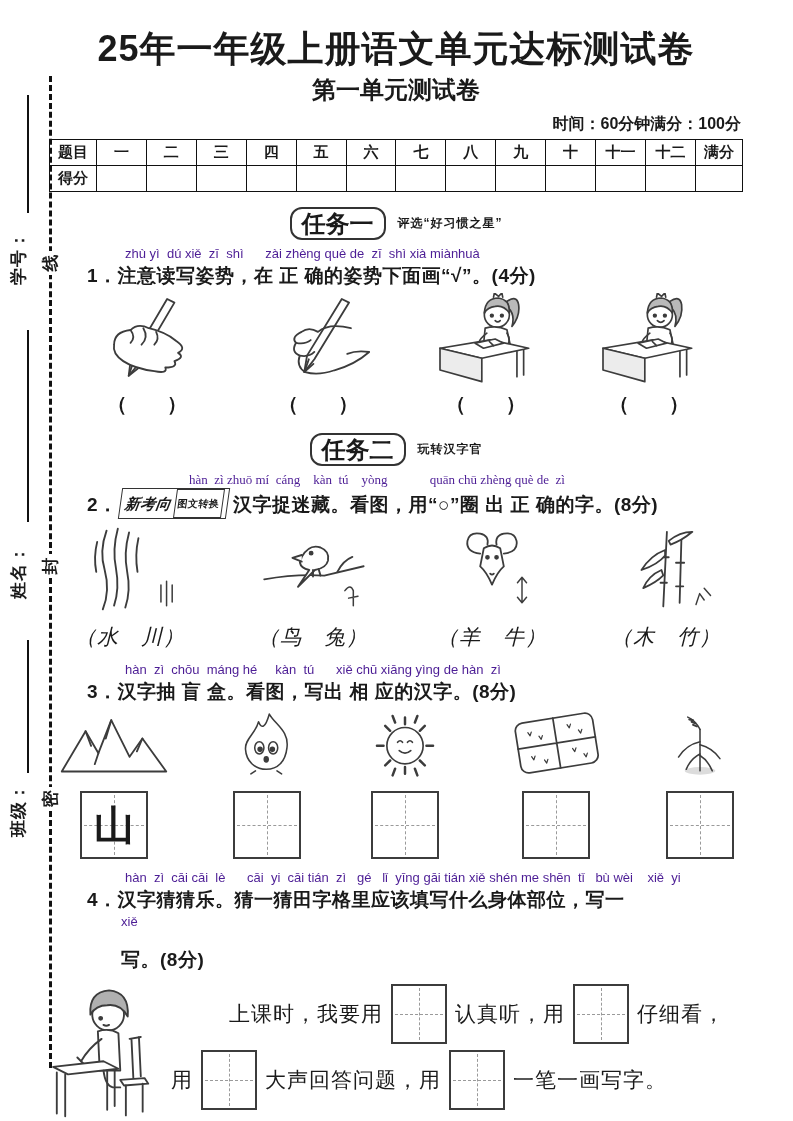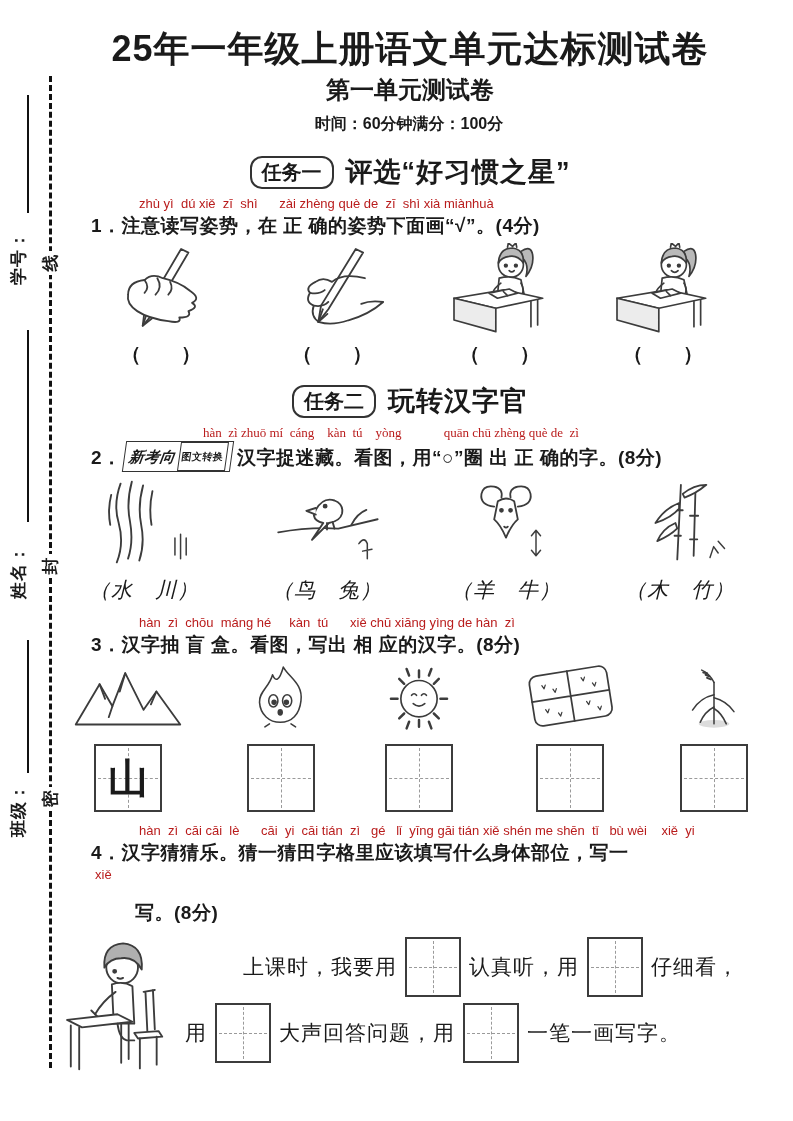--- a/index.html
+++ b/index.html
@@ -9,36 +9,36 @@
   .fold-line{position:absolute;left:49px;top:76px;height:992px;width:0;border-left:3px dashed #111;}
   .blank-line{position:absolute;left:27px;width:0;border-left:2px solid #111;}
   .bl1{top:95px;height:118px;} .bl2{top:330px;height:192px;} .bl3{top:640px;height:133px;}
   .mlabel{position:absolute;width:84px;height:22px;text-align:center;font-size:17px;font-weight:bold;
           transform:rotate(-90deg);letter-spacing:1px;}
   .ml1{left:-24px;top:247px;} .ml2{left:-24px;top:561px;} .ml3{left:-24px;top:799px;}
   .sealc{position:absolute;left:39px;width:24px;height:24px;background:#fff;text-align:center;
          line-height:24px;font-size:17px;font-weight:bold;transform:rotate(-90deg);}
   .sc1{top:251px;} .sc2{top:554px;} .sc3{top:787px;}
   
-  .main{position:absolute;left:63px;top:26px;width:694px;}
+  .main{position:absolute;left:49px;top:26px;width:694px;}
   .title{font-size:36px;font-weight:bold;text-align:center;line-height:46px;letter-spacing:1px;}
   .subtitle{font-size:24px;font-weight:bold;text-align:center;line-height:36px;}
-  .meta{display:flex;justify-content:center;font-size:16px;font-weight:bold;
+  .meta{display:flex;justify-content:flex-end;font-size:16px;font-weight:bold;
         margin:6px 2px 4px 0;}
   table.score{border-collapse:collapse;width:100%;table-layout:fixed;}
   table.score td{border:1.6px solid #111;height:25px;text-align:center;font-size:15px;
                  font-weight:bold;padding:0;}
   td.wcol{width:46px;}
   .task-header{display:flex;justify-content:center;align-items:center;gap:12px;margin:15px 0 5px;}
-  .task-badge{border:2px solid #333;border-radius:12px;padding:0 10px;font-size:20px;
+  .task-badge{border:2px solid #333;border-radius:12px;padding:0 10px;font-size:24px;
               font-weight:bold;line-height:29px;}
-  .task-title{font-size:27px;font-weight:bold;letter-spacing:1px;}
-  .pinyin{font-size:13px;line-height:17px;white-space:pre;color:#b91c1c;}
-  .p1{margin-left:76px;} .p2{margin-left:140px;font-family:Liberation Serif, serif;} .p4b{margin-left:32px;}
-  .qtext{font-size:19px;font-weight:bold;line-height:27px;margin-left:28px;letter-spacing:.5px;}
+  .task-title{font-size:12px;font-weight:bold;letter-spacing:1px;}
+  .pinyin{font-size:13px;line-height:17px;white-space:pre;color:#4c1d95;}
+  .p1{margin-left:76px;} .p2{margin-left:140px;font-family:Liberation Serif, serif;} .p4b{margin-left:72px;}
+  .qtext{font-size:19px;font-weight:bold;line-height:27px;margin-left:38px;letter-spacing:.5px;}
   .qcont{margin-left:72px;margin-top:16px;}
   .new-badge{display:inline-flex;align-items:center;border:1px solid #333;padding:0 4px;
              transform:skewX(-8deg);margin:0 6px 0 2px;vertical-align:2px;}
   .new-badge .b1{font-style:italic;font-weight:bold;font-size:15px;}
   .new-badge .b2{border:1px solid #333;font-size:10px;font-weight:bold;padding:0 2px;margin-left:3px;}
   .figrow{display:flex;justify-content:space-between;align-items:flex-end;}
   .r1{padding:4px 34px 0;} .r2{padding:6px 22px 0;font-style:italic;} .r3{padding:6px 4px 0;}
   .fig{text-align:center;}
   .bracket{font-family:"DejaVu Serif",serif;font-size:20px;font-weight:bold;margin-top:2px;}
   .option{font-family:"DejaVu Serif",serif;font-size:21px;margin-top:4px;letter-spacing:1px;}
@@ -73,20 +73,52 @@
   <div class="main">
     <div class="title">25年一年级上册语文单元达标测试卷</div>
     <div class="subtitle">第一单元测试卷</div>
     <div class="meta">
       <span>时间：60分钟</span>
       <span>满分：100分</span>
     </div>
 
     <table class="score">
       <tbody>
+          <tr>
+        <td class="wcol">题目</td>
+        <td>一</td>
+        <td>二</td>
+        <td>三</td>
+        <td>四</td>
+        <td>五</td>
+        <td>六</td>
+        <td>七</td>
+        <td>八</td>
+        <td>九</td>
+        <td>十</td>
+        <td>十一</td>
+        <td>十二</td>
+        <td class="wcol">满分</td>
+      </tr>
+      <tr>
+        <td class="wcol">得分</td>
+        <td></td>
+        <td></td>
+        <td></td>
+        <td></td>
+        <td></td>
+        <td></td>
+        <td></td>
+        <td></td>
+        <td></td>
+        <td></td>
+        <td></td>
+        <td></td>
+        <td class="wcol"></td>
+      </tr>
     </tbody>
       </table>
 
     <div class="task-header">
       <span class="task-badge">任务一</span>
       <span class="task-title">评选“好习惯之星”</span>
     </div>
 
     <div class="pinyin p1">zhù yì  dú xiě  zī  shì      zài zhèng què de  zī  shì xià miànhuà</div>
     <div class="qtext">1．注意读写姿势，在 正 确的姿势下面画“√”。(4分)</div>

